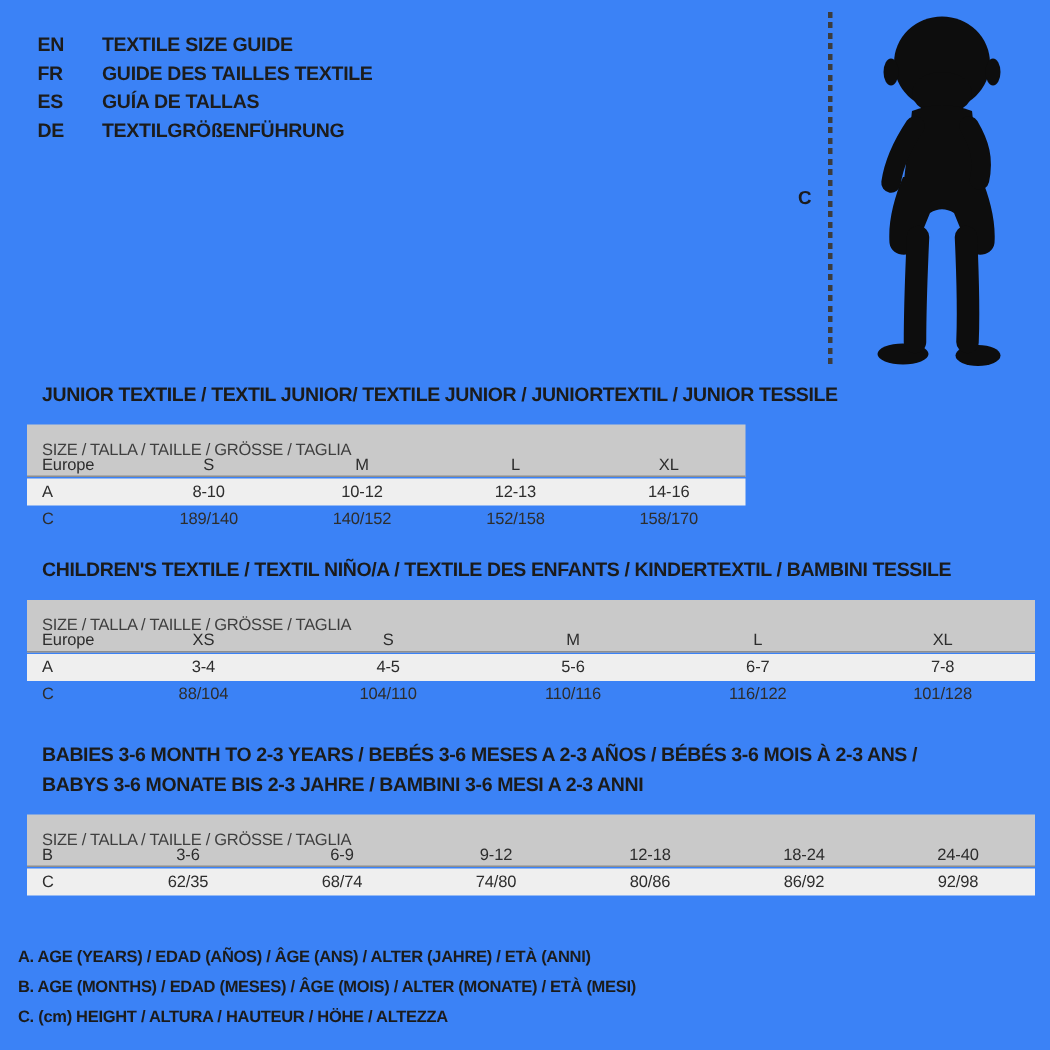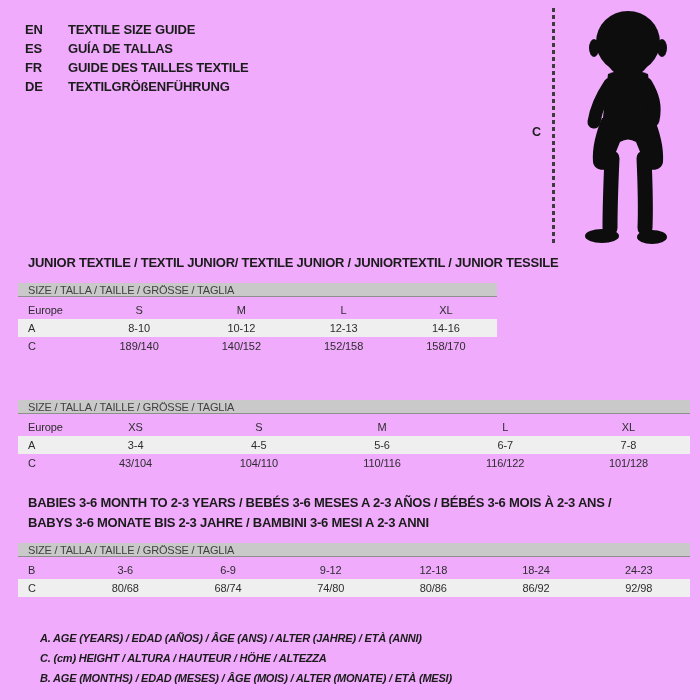--- a/index.html
+++ b/index.html
@@ -1,66 +1,66 @@
 <!DOCTYPE html>
 <html><head>
 <meta charset="utf-8">
 <style>
   html,body{margin:0;padding:0;background:#fff;}
-  .page{position:relative;width:700px;height:700px;background:#f0abfc;
+  .page{position:relative;width:700px;height:700px;background:#3b82f6;
         font-family:"Liberation Sans",sans-serif;color:#222;overflow:hidden;}
   .abs{position:absolute;}
 
   
   .langs{left:25px;top:20px;}
   .lang-row{display:flex;line-height:19px;font-weight:bold;font-size:13px;letter-spacing:-0.2px;color:#1c1c1c;}
   .lang-code{width:43px;}
 
   
   .figure-c-label{left:532px;top:125px;font-size:12.5px;font-weight:bold;color:#1c1c1c;}
   .dotline{left:552px;top:8px;width:3px;height:237px;
            background:repeating-linear-gradient(to bottom,#3c3c3c 0 4px,transparent 4px 7px);}
   .baby-svg{left:562px;top:6px;}
 
   
   .sec-title{font-size:13px;font-weight:bold;letter-spacing:-0.25px;color:#1b1b1b;line-height:20px;}
 
   
-  .bar{height:14px;background:#c9c9c9;border-bottom:1px solid #8e8e8e;box-sizing:border-box;
+  .bar{height:35px;background:#c9c9c9;border-bottom:1px solid #8e8e8e;box-sizing:border-box;
        display:flex;align-items:center;padding-left:10px;font-size:11px;color:#3f3f3f;letter-spacing:-0.2px;}
 
   
   .tbl{left:18px;}
   .trow{display:flex;height:18px;align-items:center;font-size:11px;color:#2d2d2d;letter-spacing:-0.1px;}
   .trow.alt{background:#efefef;}
   .rlabel{width:70px;padding-left:10px;box-sizing:border-box;}
   .narrow .rlabel{width:56px;}
   .tcell{flex:1;text-align:center;}
 
   
-  .footnotes{left:40px;top:628px;font-style:italic;}
+  .footnotes{left:12px;top:628px;}
   .footnote{font-size:11px;font-weight:bold;line-height:20px;letter-spacing:-0.2px;color:#1b1b1b;}
 </style>
 </head>
 <body>
 
 <div class="page">
 
   <div class="abs langs">
     <div class="lang-row">
       <span class="lang-code">EN</span>
       <span>TEXTILE SIZE GUIDE</span>
     </div>
     <div class="lang-row">
+      <span class="lang-code">FR</span>
+      <span>GUIDE DES TAILLES TEXTILE</span>
+    </div>
+    <div class="lang-row">
       <span class="lang-code">ES</span>
       <span>GUÍA DE TALLAS</span>
-    </div>
-    <div class="lang-row">
-      <span class="lang-code">FR</span>
-      <span>GUIDE DES TAILLES TEXTILE</span>
     </div>
     <div class="lang-row">
       <span class="lang-code">DE</span>
       <span>TEXTILGRÖßENFÜHRUNG</span>
     </div>
   </div>
 
   <span class="abs figure-c-label">C</span>
   <div class="abs dotline"></div>
   <svg class="abs baby-svg" width="136" height="246" viewBox="0 0 136 246">
@@ -102,73 +102,74 @@
     </div>
     <div class="trow">
       <span class="rlabel">C</span>
       <span class="tcell">189/140</span>
       <span class="tcell">140/152</span>
       <span class="tcell">152/158</span>
       <span class="tcell">158/170</span>
     </div>
   </div>
 
+  <div class="abs sec-title" style="left:28px;top:370px;">CHILDREN'S TEXTILE / TEXTIL NIÑO/A / TEXTILE DES ENFANTS / KINDERTEXTIL / BAMBINI TESSILE</div>
   <div class="abs bar" style="left:18px;top:400px;width:672px;">SIZE / TALLA / TAILLE / GRÖSSE / TAGLIA</div>
   <div class="abs tbl narrow" style="top:418px;width:672px;">
     <div class="trow">
       <span class="rlabel">Europe</span>
       <span class="tcell">XS</span>
       <span class="tcell">S</span>
       <span class="tcell">M</span>
       <span class="tcell">L</span>
       <span class="tcell">XL</span>
     </div>
     <div class="trow alt">
       <span class="rlabel">A</span>
       <span class="tcell">3-4</span>
       <span class="tcell">4-5</span>
       <span class="tcell">5-6</span>
       <span class="tcell">6-7</span>
       <span class="tcell">7-8</span>
     </div>
     <div class="trow">
       <span class="rlabel">C</span>
-      <span class="tcell">43/104</span>
+      <span class="tcell">88/104</span>
       <span class="tcell">104/110</span>
       <span class="tcell">110/116</span>
       <span class="tcell">116/122</span>
       <span class="tcell">101/128</span>
     </div>
   </div>
 
   <div class="abs sec-title" style="left:28px;top:493px;">
     <div>BABIES 3-6 MONTH TO 2-3 YEARS / BEBÉS 3-6 MESES A 2-3 AÑOS / BÉBÉS 3-6 MOIS À 2-3 ANS /</div>
     <div>BABYS 3-6 MONATE BIS 2-3 JAHRE / BAMBINI 3-6 MESI A 2-3 ANNI</div>
   </div>
   <div class="abs bar" style="left:18px;top:543px;width:672px;">SIZE / TALLA / TAILLE / GRÖSSE / TAGLIA</div>
   <div class="abs tbl narrow" style="top:561px;width:672px;">
     <div class="trow">
       <span class="rlabel">B</span>
       <span class="tcell">3-6</span>
       <span class="tcell">6-9</span>
       <span class="tcell">9-12</span>
       <span class="tcell">12-18</span>
       <span class="tcell">18-24</span>
-      <span class="tcell">24-23</span>
+      <span class="tcell">24-40</span>
     </div>
     <div class="trow alt">
       <span class="rlabel">C</span>
-      <span class="tcell">80/68</span>
+      <span class="tcell">62/35</span>
       <span class="tcell">68/74</span>
       <span class="tcell">74/80</span>
       <span class="tcell">80/86</span>
       <span class="tcell">86/92</span>
       <span class="tcell">92/98</span>
     </div>
   </div>
 
   <div class="abs footnotes">
     <div class="footnote">A. AGE (YEARS) / EDAD (AÑOS) / ÂGE (ANS) / ALTER (JAHRE) / ETÀ (ANNI)</div>
+    <div class="footnote">B. AGE (MONTHS) / EDAD (MESES) / ÂGE (MOIS) / ALTER (MONATE) / ETÀ (MESI)</div>
     <div class="footnote">C. (cm) HEIGHT / ALTURA / HAUTEUR / HÖHE / ALTEZZA</div>
-    <div class="footnote">B. AGE (MONTHS) / EDAD (MESES) / ÂGE (MOIS) / ALTER (MONATE) / ETÀ (MESI)</div>
   </div>
 
 </div>
 
 </body></html>

